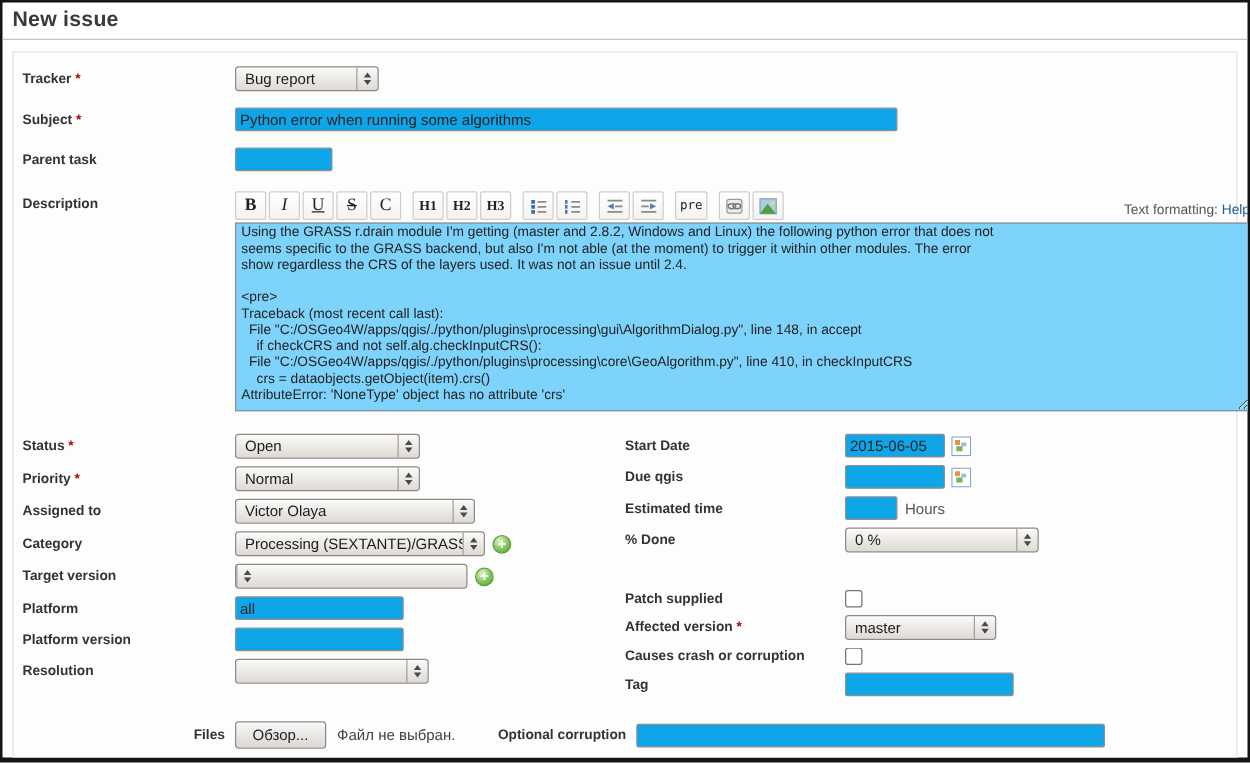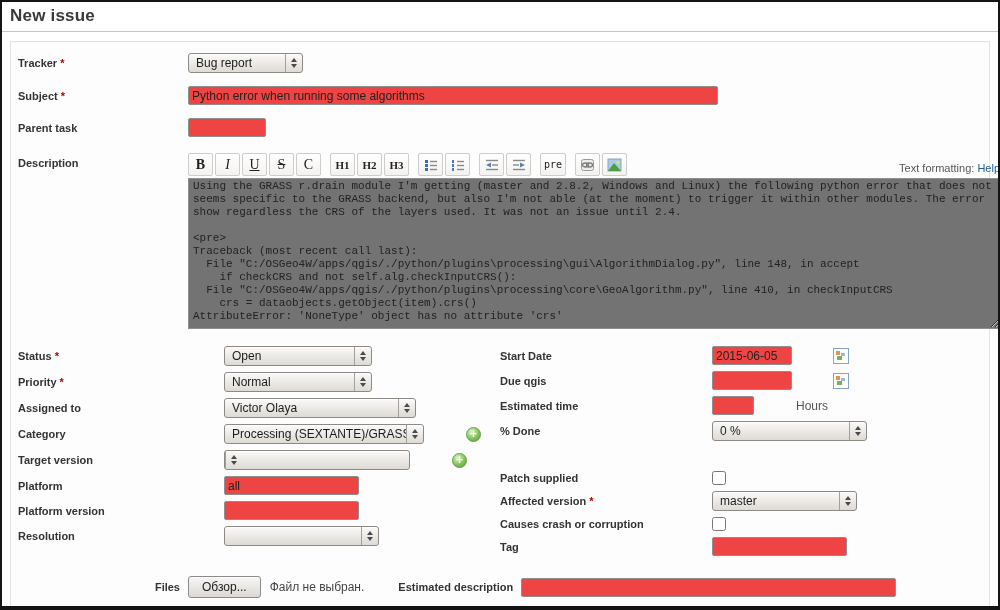--- a/index.html
+++ b/index.html
@@ -13,74 +13,74 @@
     font-size:17px; font-weight:bold; color:#3a3a3a;
     margin:3px 0 0 0; padding:1px 0 5px 8px;
     border-bottom:1px solid #c6c6c6; letter-spacing:0.2px;
   }
   .box {
     margin:9px 8px 0 8px; background:#fdfdfd;
     border:1px solid #e2e2e2; padding:11px 7px 14px 7px;
     height:572px;
   }
   .row { display:flex; align-items:center; margin-bottom:13px; }
-  .row.compact { margin-bottom:6px;gap:36px; }
+  .row.compact { margin-bottom:6px; }
   .row.top { align-items:flex-start; }
   .row > label {
     width:162px; flex-shrink:0; 
     font-size:11px; font-weight:bold; color:#333; margin-right:8px;
     line-height:14px;
   }
   .row.top > label { padding-top:6px; }
   .req { color:#b30000; margin-left:3px; font-weight:bold; }
   input[type=text] {
     height:19px; border:1px solid #8f8f8f; border-radius:2px;
     font-family:"Liberation Sans",sans-serif; font-size:12px; color:#222;
-    padding:0 3px; background:#ef4444;
+    padding:0 3px; background:#0ea5e9;
   }
   
   .select {
     display:inline-flex; align-items:stretch; height:20px;
     background:linear-gradient(#fbfaf9,#dedad4);
     border:1px solid #8d8a86; border-radius:3px;
     box-shadow:inset 0 1px 0 rgba(255,255,255,.8);
     font-size:12px; color:#1c1c1c; cursor:default;
   }
   .select .sel-val { flex:1; padding:2px 4px 0 7px; white-space:nowrap; overflow:hidden; }
   .select .spinner {
     border-left:1px solid #a39f99; width:17px;
     display:flex; flex-direction:column; align-items:center; justify-content:center;
   }
   .spinner i { display:block; width:0; height:0; border-left:3px solid transparent; border-right:3px solid transparent; }
   .spinner i.up { border-bottom:4px solid #4a4a4a; margin-bottom:2px; }
   .spinner i.dn { border-top:4px solid #4a4a4a; }
   .w115{width:115px}.w148{width:148px}.w192{width:192px}.w200{width:200px}
-  .w186{width:186px}.w155{width:155px}.w145{width:145px}
+  .w186{width:186px}.w155{width:155px}.w145{width:121px}
   
   .desc-content { width:812px; }
   .jstoolbar { display:flex; align-items:flex-end; margin-bottom:2px; height:26px; }
   .tbtn {
     height:23px; min-width:25px; margin-right:2px; padding:0 3px;
     background:linear-gradient(#ffffff,#f3f2f0); border:1px solid #cfcdca; border-radius:2px;
     display:inline-flex; align-items:center; justify-content:center;
     font-family:"Liberation Serif",serif; font-size:14px; color:#222; cursor:pointer;
   }
   .tbtn.gsep { margin-left:7px; }
   .tbtn.b-bold{font-weight:bold}
   .tbtn.b-italic{font-style:italic}
   .tbtn.b-underline{text-decoration:underline}
   .tbtn.b-strike{text-decoration:line-through}
   .tbtn.b-h{font-size:11px;font-weight:bold}
   .tbtn.b-pre{font-family:"DejaVu Sans Mono",monospace;font-size:10px;}
   .fmt-hint { margin-left:auto; font-size:11px; color:#555; padding-bottom:2px; }
   .fmt-hint a { color:#1d5c99; text-decoration:none; cursor:pointer; }
   textarea.desc {
     width:812px; height:151px; resize:vertical;
-    border:1px solid #8f8f8f; background:#737373; color:#222;
-    font-family:Liberation Mono, monospace;
+    border:1px solid #8f8f8f; background:#7dd3fc; color:#222;
+    font-family:Liberation Sans, sans-serif;
     font-size:11px; line-height:13px; padding:1px 4px;
     overflow-y:scroll; white-space:pre; 
   }
   
   .split { display:flex; margin-top:13px; }
   .col { width:50%; }
   .col-right .row > label { width:168px; }
   .suffix { font-size:12px; color:#555; margin-left:6px; }
   .add-icon {
     width:15px; height:15px; margin-left:6px; border-radius:50%;
@@ -373,17 +373,17 @@
         <input type="text" class="w145i" value="" style="">
       </div>
 
     </div>
   </div>
 
   <div class="files-row">
     <label>Files</label>
     <span class="browse-btn">Обзор...</span>
     <span class="no-file">Файл не выбран.</span>
-    <span class="opt-label">Estimated description</span>
+    <span class="opt-label">Optional corruption</span>
     <input type="text" class="w375" value="" style="">
   </div>
 
 </div>
 
 </body></html>

